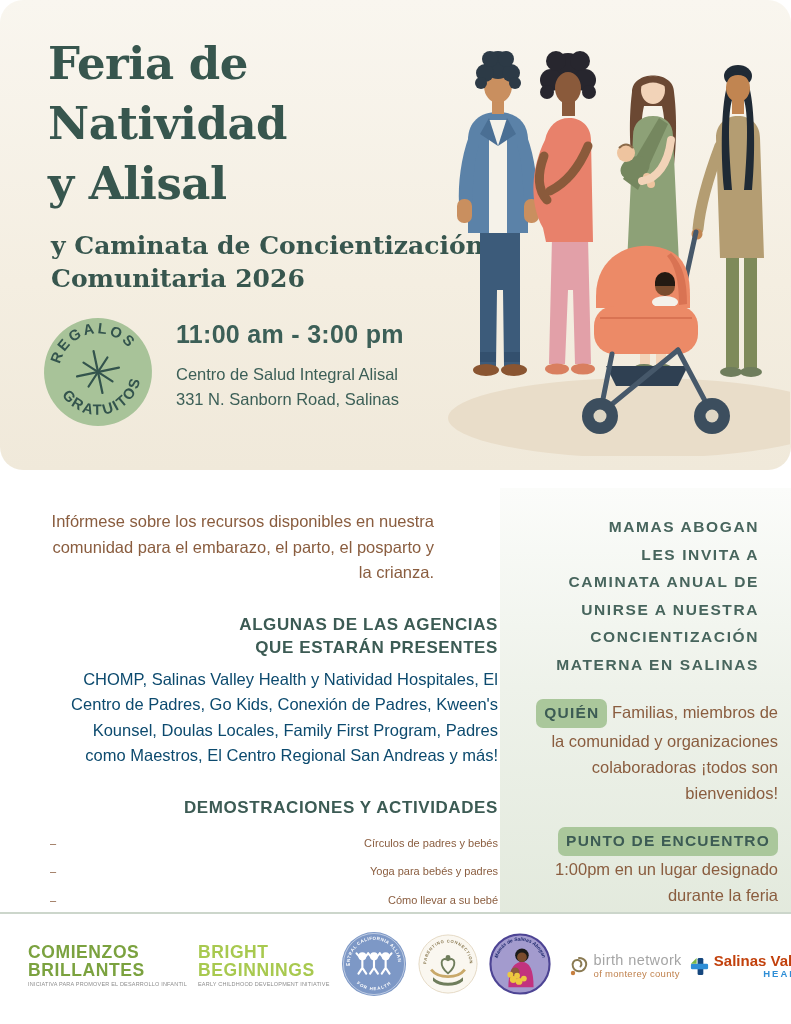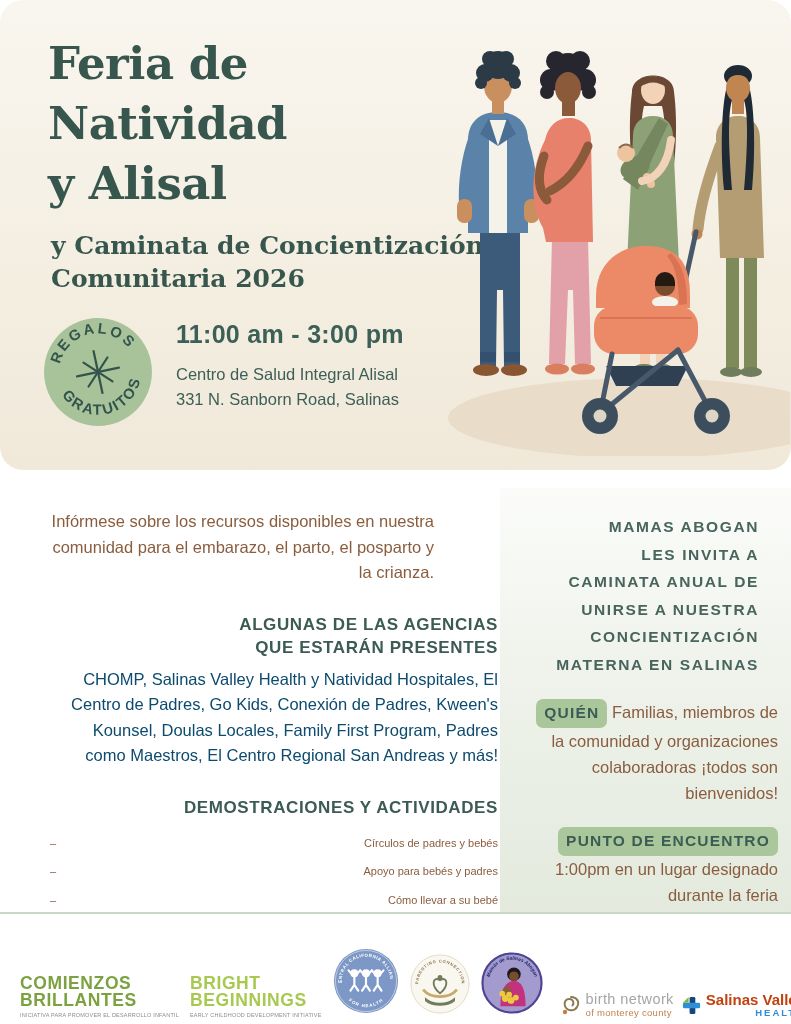--- a/index.html
+++ b/index.html
@@ -41,21 +41,21 @@
   .right-heading div{font-size:15.5px;font-weight:700;letter-spacing:1.6px;
              line-height:27.5px;color:#47655d;white-space:nowrap;}
   .info-block{margin-top:21px;font-size:16.5px;line-height:26px;color:#8a5d3f;width:252px;}
   .pill{display:inline-block;background:#aac79b;color:#3c5b54;font-weight:700;
         font-size:15.5px;letter-spacing:1.2px;padding:1px 8px 2px;border-radius:7px;}
   .ruta-label{font-weight:700;}
 
   
   .footer{position:absolute;left:0;top:912px;width:791px;height:112px;background:#ffffff;
           border-top:2px solid #ccd6cb;box-sizing:border-box;
-          display:flex;align-items:flex-end;gap:11px;padding:0 10px 6px 20px;}
+          display:flex;align-items:center;gap:11px;padding:0 10px 6px 28px;}
   .wordmark{line-height:1;flex:0 0 auto;}
   .wm-l{font-weight:700;font-size:17.5px;letter-spacing:.6px;}
   .wm-green{color:#7ba23f;}
   .wm-lime{color:#a8c94f;}
   .wm-tag{margin-top:3px;font-size:5.5px;color:#8d8d8d;letter-spacing:.2px;white-space:nowrap;}
   .round-logo{flex:0 0 auto;}
   .stack-logos{flex:0 0 auto;display:flex;gap:7px;margin-left:6px;}
   .bn-row{display:flex;align-items:center;gap:4px;}
   .bn-text .bn1{font-size:14.5px;color:#a5a5a5;letter-spacing:.4px;line-height:15px;}
   .bn-text .bn2{font-size:9.5px;color:#c0824e;letter-spacing:.3px;}
@@ -227,21 +227,21 @@
 
       <div class="sec-heading">
         <div>ALGUNAS DE LAS AGENCIAS</div>
         <div>QUE ESTARÁN PRESENTES</div>
       </div>
       <p class="body-text" style="margin-bottom:0;">CHOMP, Salinas Valley Health y Natividad Hospitales, El Centro de Padres, Go Kids, Conexión de Padres, Kween's Kounsel, Doulas Locales, Family First Program, Padres como Maestros, El Centro Regional San Andreas y más!</p>
 
       <div class="sec-heading">DEMOSTRACIONES Y ACTIVIDADES</div>
       <ul class="demo-list">
         <li>Círculos de padres y bebés</li>
-        <li>Apoyo para bebés y padres</li>
+        <li>Yoga para bebés y padres</li>
         <li>Cómo llevar a su bebé</li>
         <li>Apoyo a la lactancia</li>
         <li>¡Y más!</li>
       </ul>
 
       <div class="sec-heading">¿PREGUNTAS?</div>
       <div class="contact-line">
         <span>Contacte a </span><a class="email-link">shauna@parentingconnectionmc.org</a>
       </div>
     </div>

